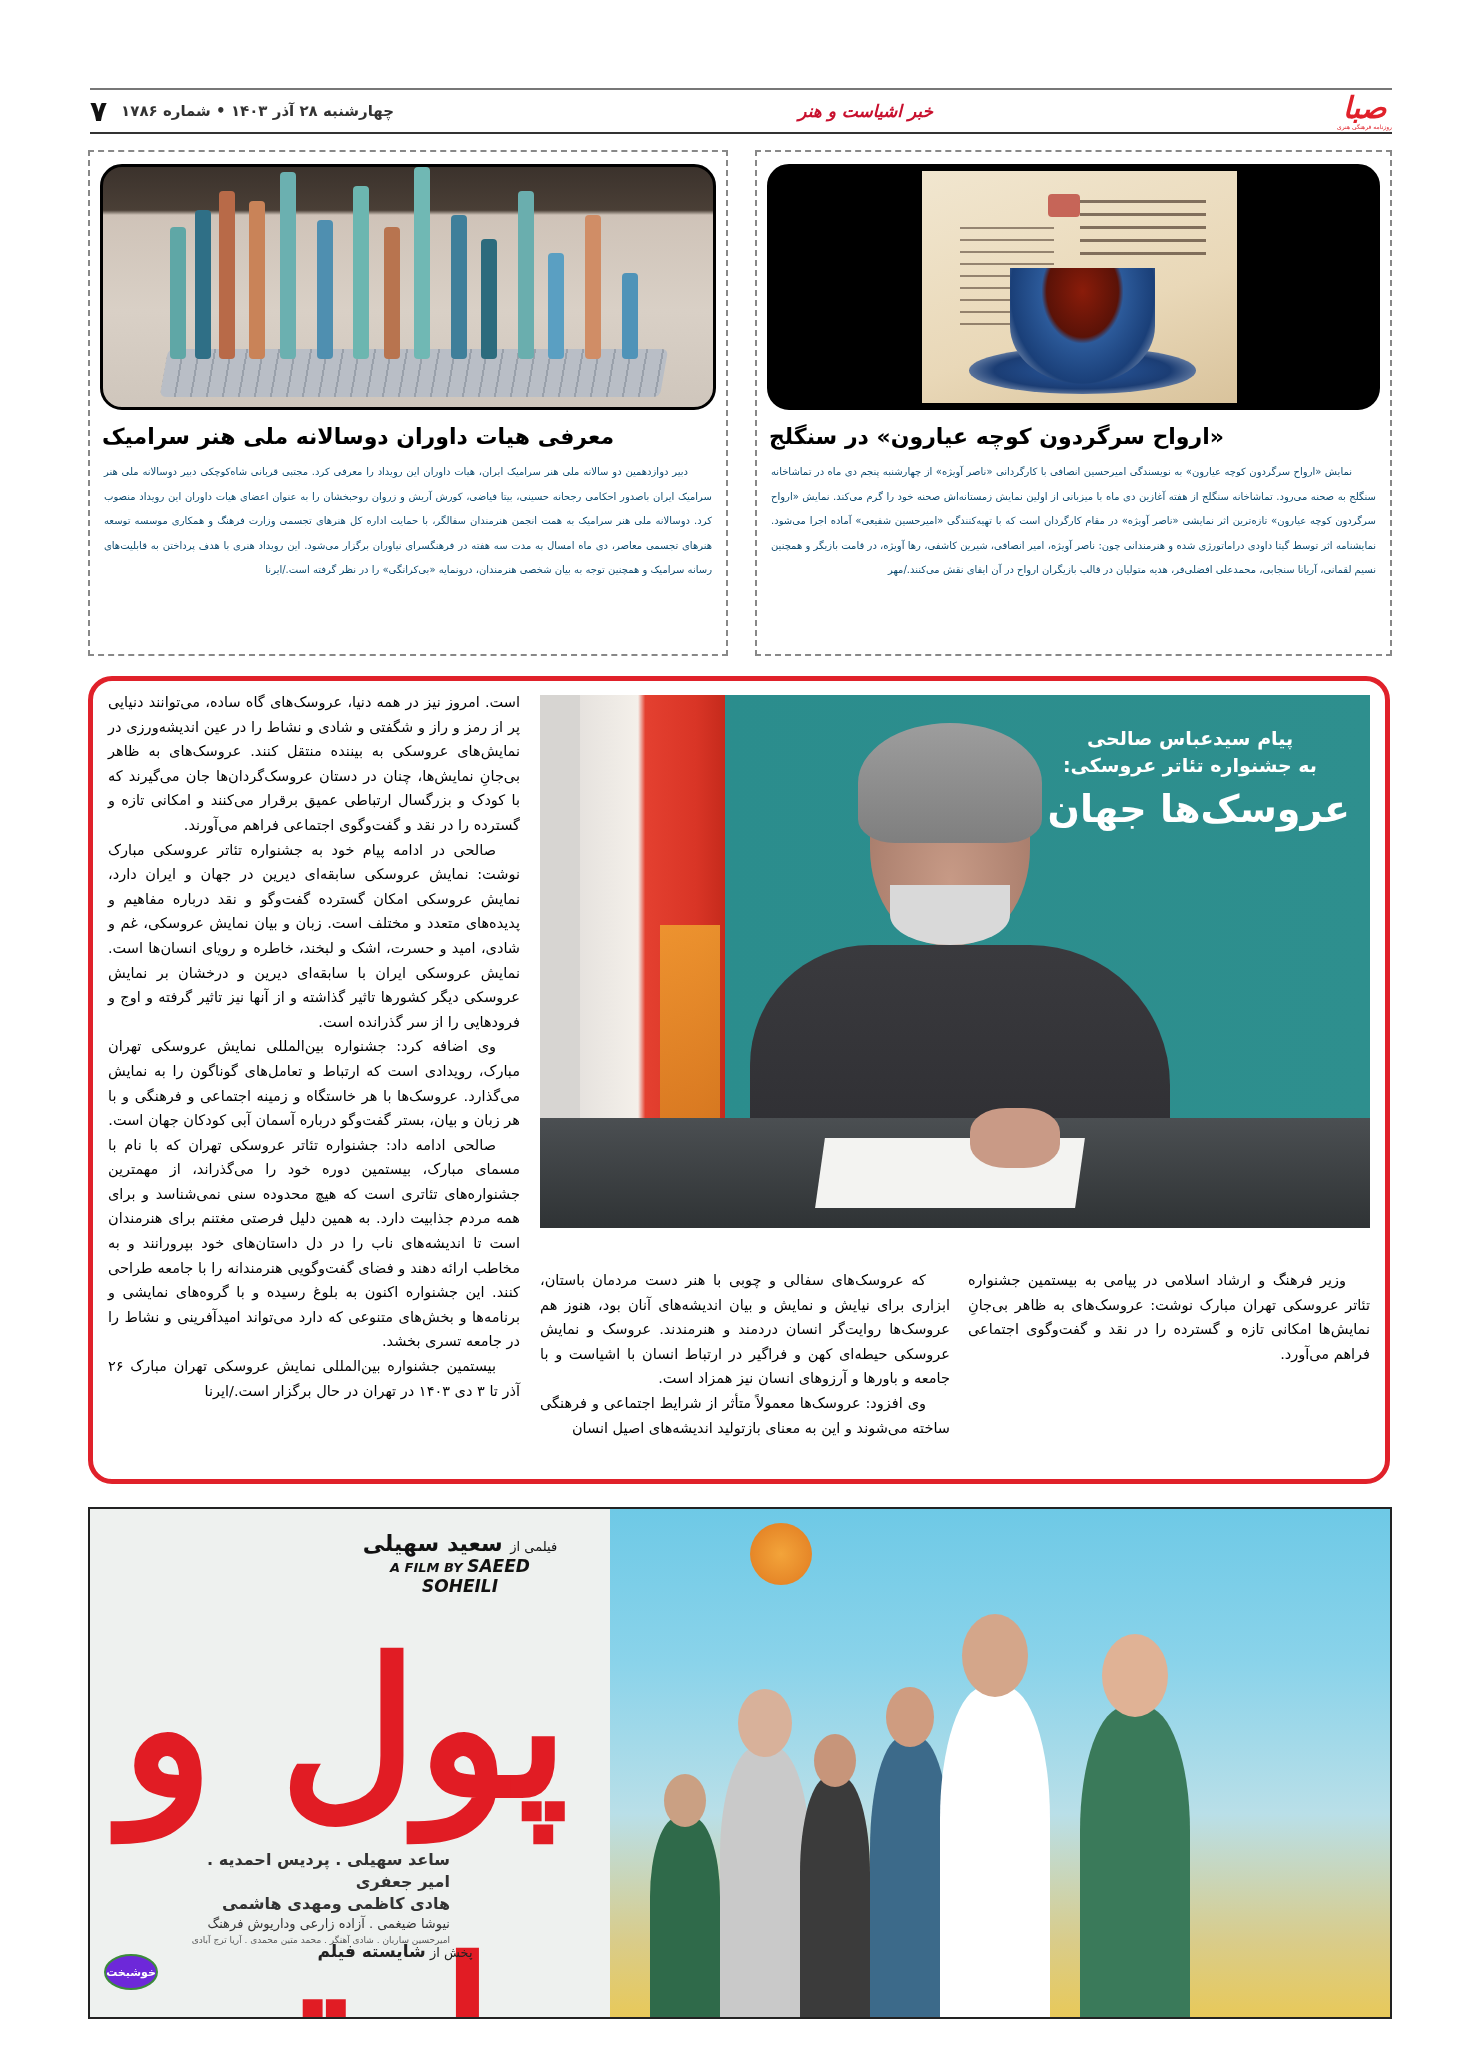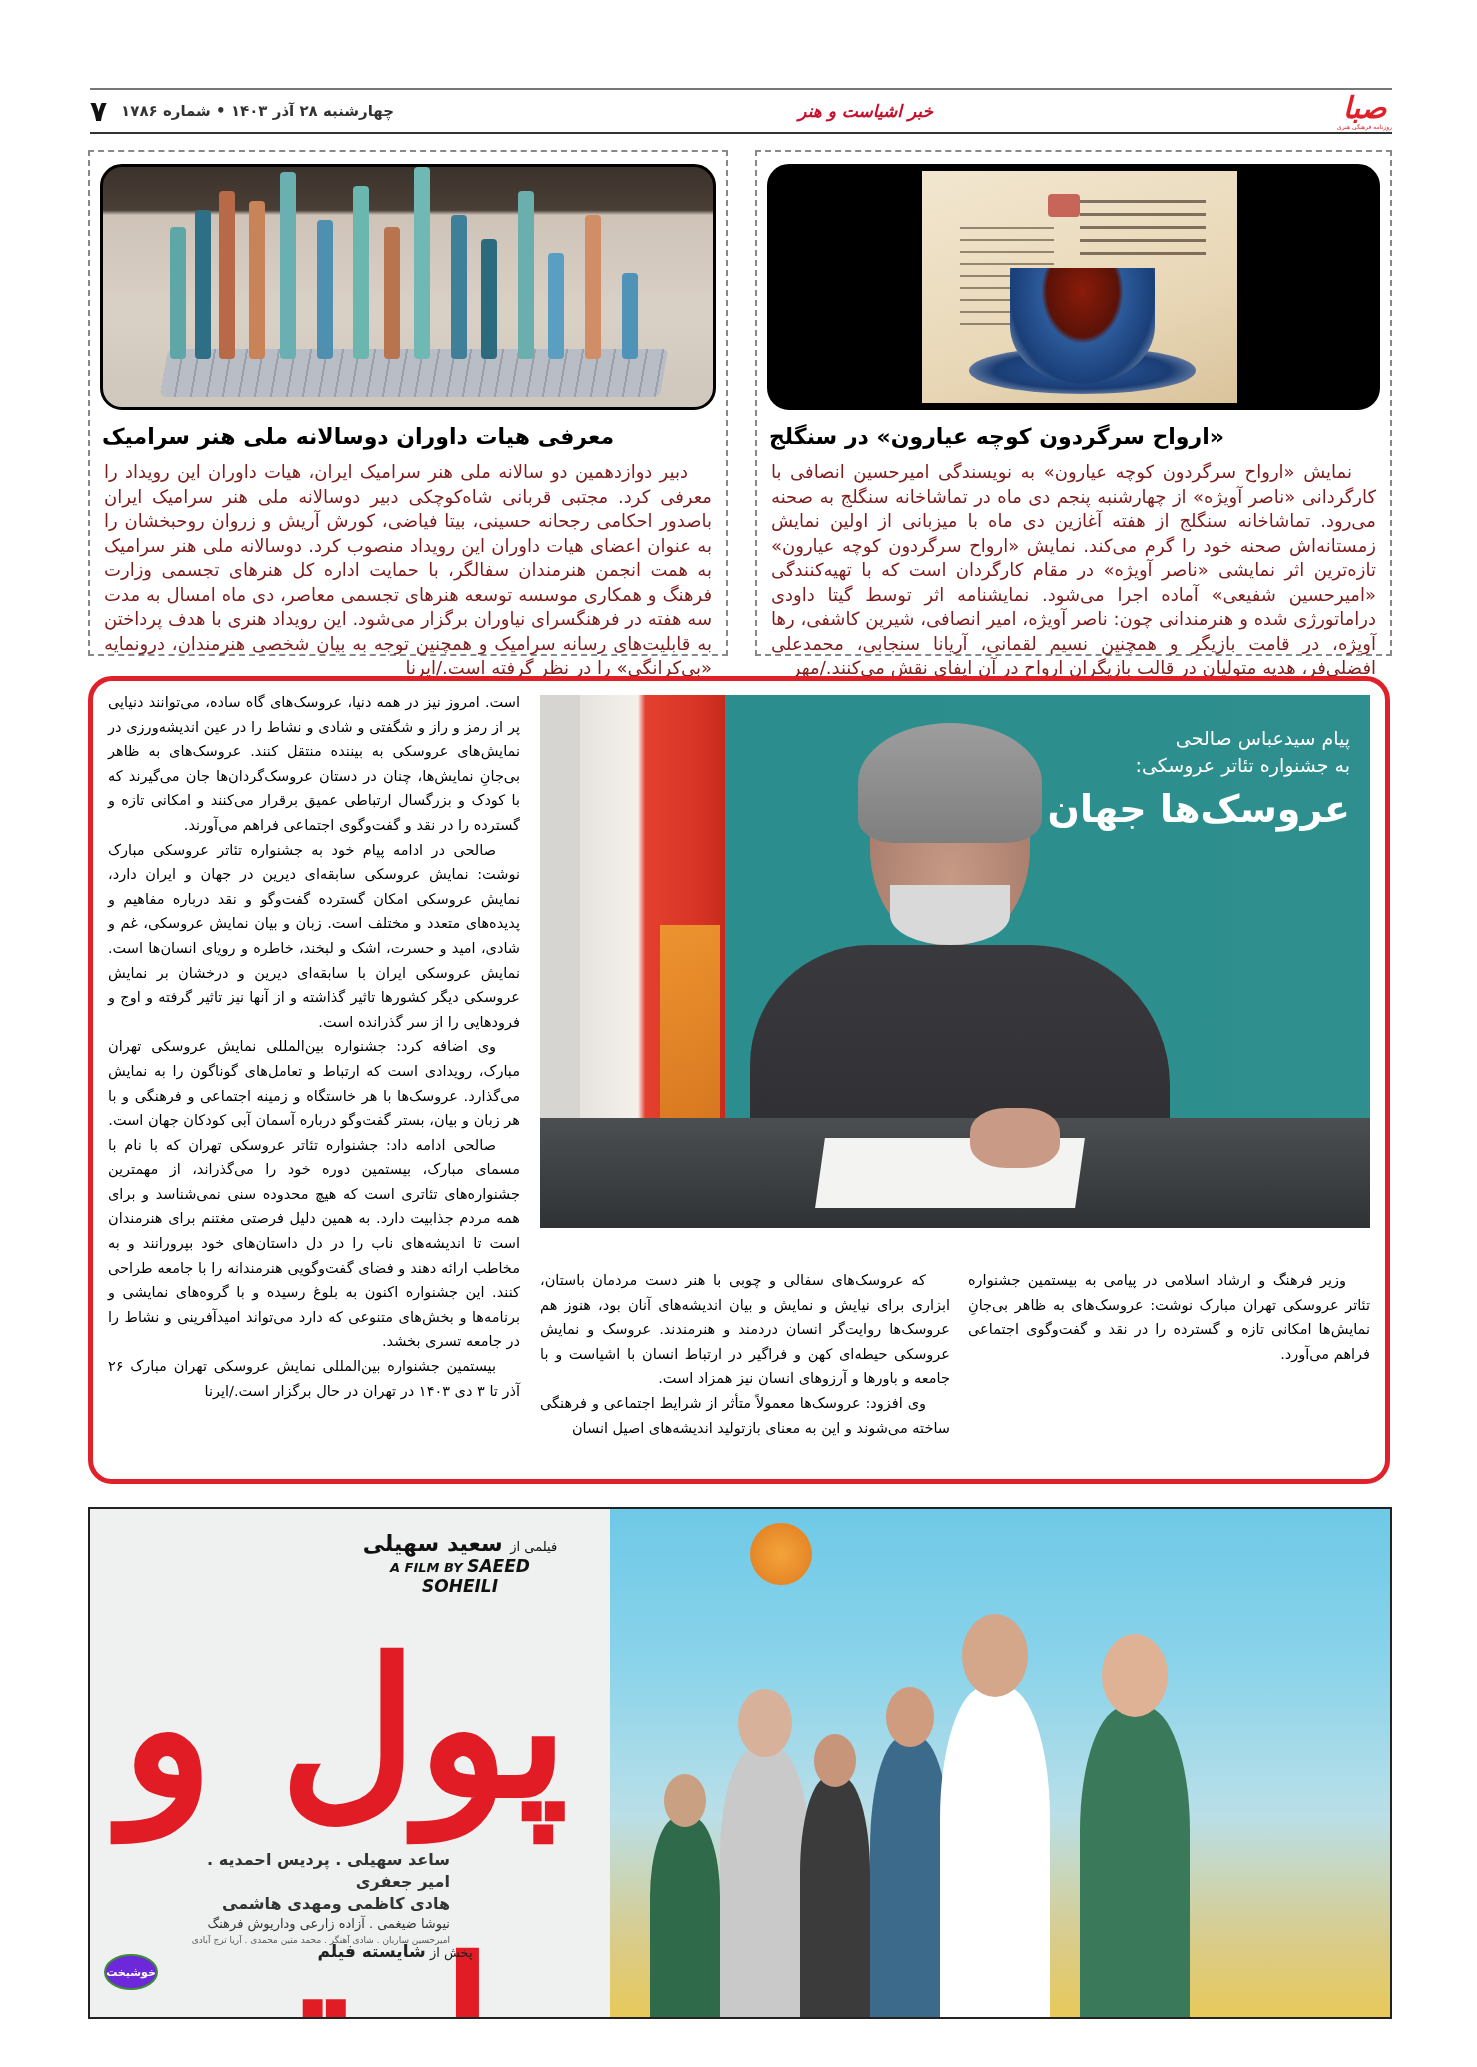--- a/index.html
+++ b/index.html
@@ -17,21 +17,21 @@
   .logo { display: flex; flex-direction: column; align-items: center; }
   .logo-word { font-size: 30px; font-weight: bold; color: #e0212a; font-style: italic; line-height: 30px; }
   .logo-sub { font-size: 6px; color: #e0212a; }
 
   
   .article-box { position: absolute; top: 150px; border: 2px dashed #888; height: 506px; }
   .art-right { left: 755px; width: 637px; }
   .art-left { left: 88px; width: 640px; }
   .art-img { position: absolute; top: 12px; left: 10px; right: 10px; height: 246px; border-radius: 22px; border: 3px solid #000; overflow: hidden; }
   .art-title { position: absolute; top: 272px; left: 12px; right: 12px; text-align: left; font-size: 22px; font-weight: bold; color: #000; }
-  .art-body { position: absolute; top: 308px; left: 14px; right: 14px; font-size: 18px; line-height: 24.5px; text-align: justify; color: #7f1d1d; }
+  .art-body { position: absolute; top: 308px; left: 14px; right: 14px; font-size: 10px; line-height: 24.5px; text-align: justify; color: #0c4a6e; }
 
   
   .img-tea { background: #000; }
   .tea-poster { position: absolute; left: 25%; width: 52%; top: 4px; bottom: 4px; background: linear-gradient(160deg, #f1e6cf 0%, #e9d8b8 60%, #d9c39c 100%); }
   .tea-cup { position: absolute; left: 28%; top: 42%; width: 46%; height: 50%; border-radius: 0 0 50% 50%; background: radial-gradient(ellipse at 50% 20%, #8a1c0a 0%, #5a1207 35%, #2c5a9a 40%, #1a3f78 70%, #e9ecf2 100%); }
   .tea-saucer { position: absolute; left: 15%; top: 76%; width: 72%; height: 20%; border-radius: 50%; background: radial-gradient(ellipse, #2a5aa0 0%, #1b3d74 55%, #cfd8e6 100%); }
   .tea-text { position: absolute; top: 8%; right: 10%; width: 40%; height: 28%; background: repeating-linear-gradient(180deg, transparent 0 10px, rgba(40,20,10,0.55) 10px 13px); }
   .tea-text2 { position: absolute; top: 20%; left: 12%; width: 30%; height: 50%; background: repeating-linear-gradient(180deg, transparent 0 10px, rgba(40,20,10,0.45) 10px 12px); }
   .tea-title-red { position: absolute; top: 10%; left: 40%; width: 10%; height: 10%; background: #b5302a; opacity: 0.7; border-radius: 4px; }
 
@@ -46,21 +46,21 @@
   .flag { position: absolute; left: 40px; top: 0; width: 145px; height: 533px; background: linear-gradient(90deg, #e6e2de 0%, #f4f0ea 40%, #e44030 45%, #d93526 80%, #c52a1c 100%); }
   .flag-yellow { position: absolute; left: 120px; top: 230px; width: 60px; height: 200px; background: linear-gradient(180deg, #f0a830, #d98a20); opacity: 0.8; }
   .man-body { position: absolute; left: 210px; top: 250px; width: 420px; height: 300px; border-radius: 120px 140px 0 0; background: linear-gradient(180deg, #3a3a3e 0%, #2a2a2e 100%); }
   .man-head { position: absolute; left: 330px; top: 40px; width: 160px; height: 210px; border-radius: 48% 48% 46% 46%; background: radial-gradient(ellipse at 50% 70%, #c79a86 0%, #b08472 60%, #9e7566 100%); }
   .man-hair { position: absolute; left: 318px; top: 28px; width: 184px; height: 120px; border-radius: 50% 50% 20% 20%; background: linear-gradient(180deg, #9d9d9d, #7f7f7f); }
   .man-beard { position: absolute; left: 350px; top: 190px; width: 120px; height: 60px; border-radius: 0 0 50% 50%; background: #d9d9d9; }
   .desk { position: absolute; left: 0; right: 0; bottom: 0; height: 110px; background: linear-gradient(180deg, #4b4f52, #2f3335); }
   .paper { position: absolute; left: 280px; bottom: 20px; width: 260px; height: 70px; background: #f3f3f1; transform: skew(-8deg); }
   .hand { position: absolute; left: 430px; bottom: 60px; width: 90px; height: 60px; border-radius: 40%; background: #c99a86; }
   .photo-caption { position: absolute; right: 20px; top: 30px; width: 320px; text-align: right; color: #fff; }
-  .cap-kicker { font-size: 19px; font-weight: normal; line-height: 27px; }
+  .cap-kicker { font-size: 19px; font-weight: bold; line-height: 27px; text-align: center; }
   .cap-headline { font-size: 38px; font-weight: bold; line-height: 48px; margin-top: 6px; }
 
   .col-text { position: absolute; font-size: 14.5px; line-height: 24.6px; text-align: justify; color: #000000; }
   .col-left { left: 108px; top: 690px; width: 412px; }
   .col-mid { left: 540px; top: 1268px; width: 410px; }
   .col-right { left: 968px; top: 1268px; width: 402px; }
   .para { text-indent: 24px; }
 
   
   .ad-frame { position: absolute; left: 88px; top: 1507px; width: 1304px; height: 512px; border: 2px solid #222; background: #eef1ef; overflow: hidden; }

